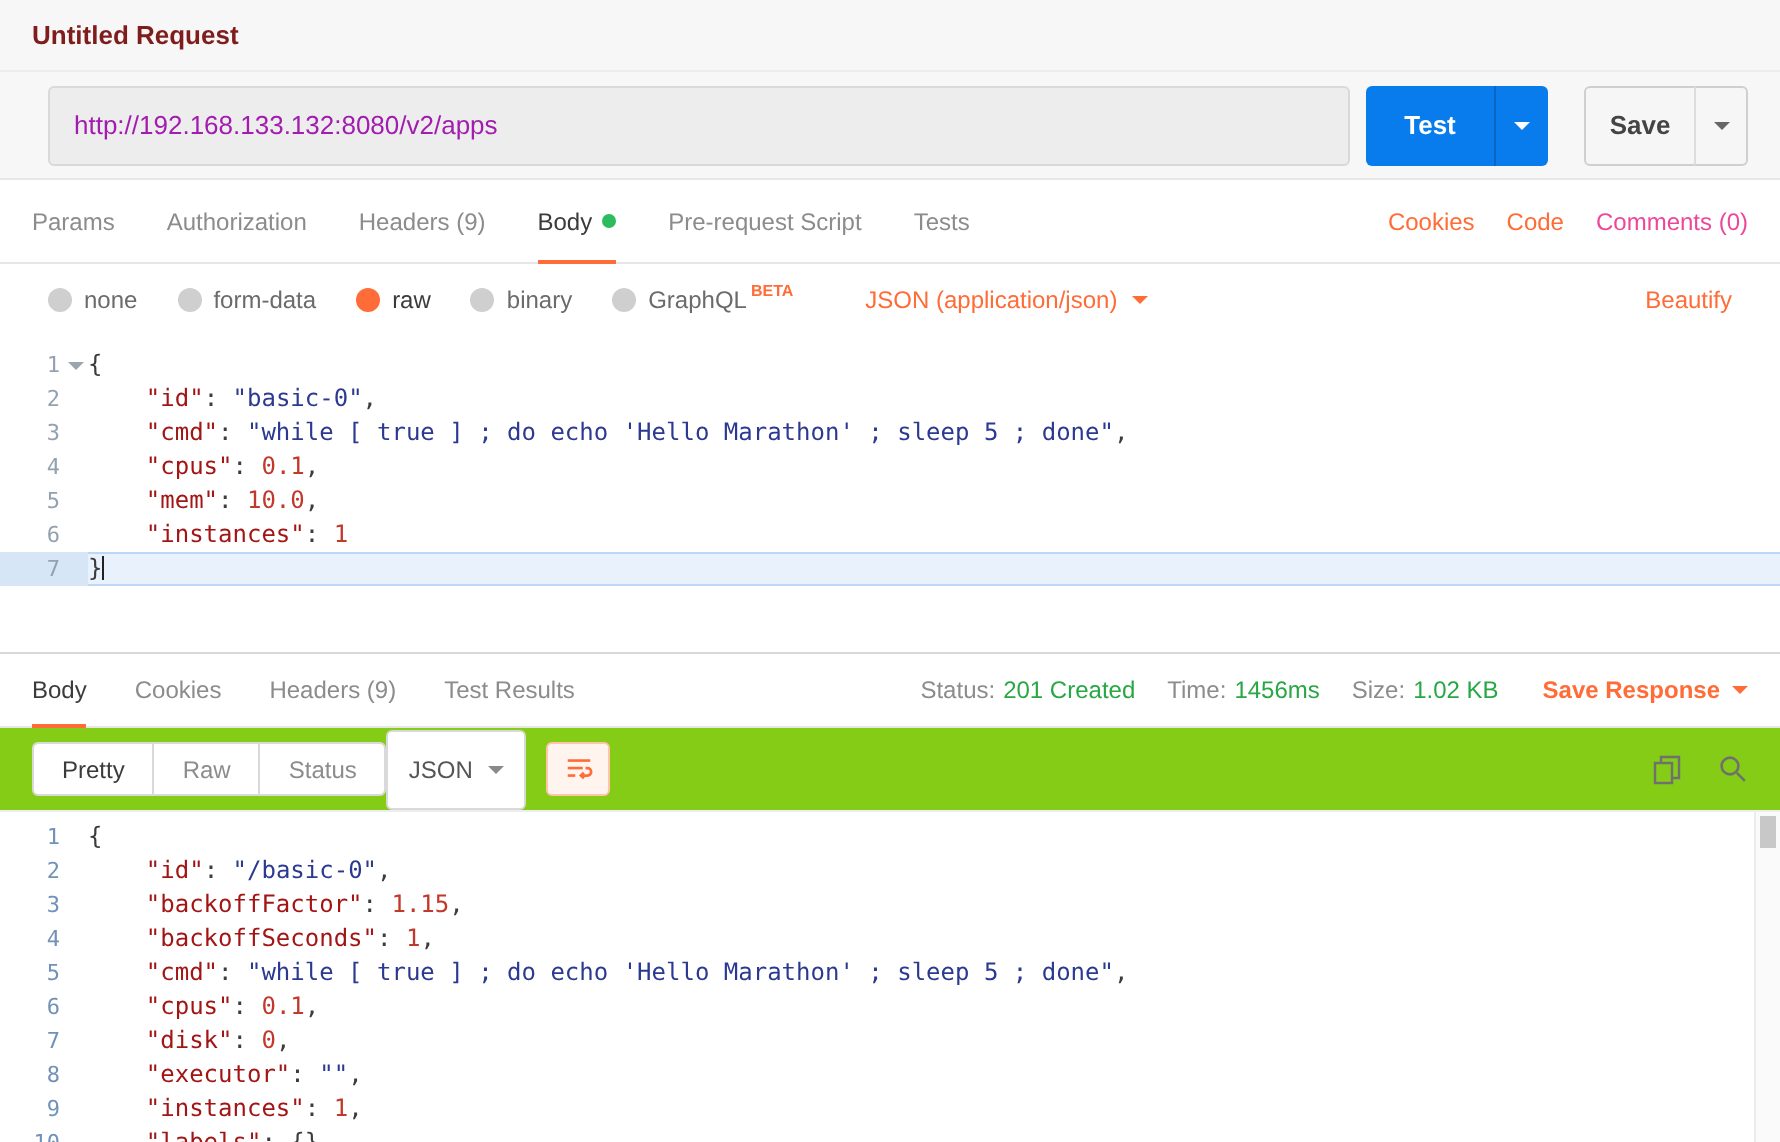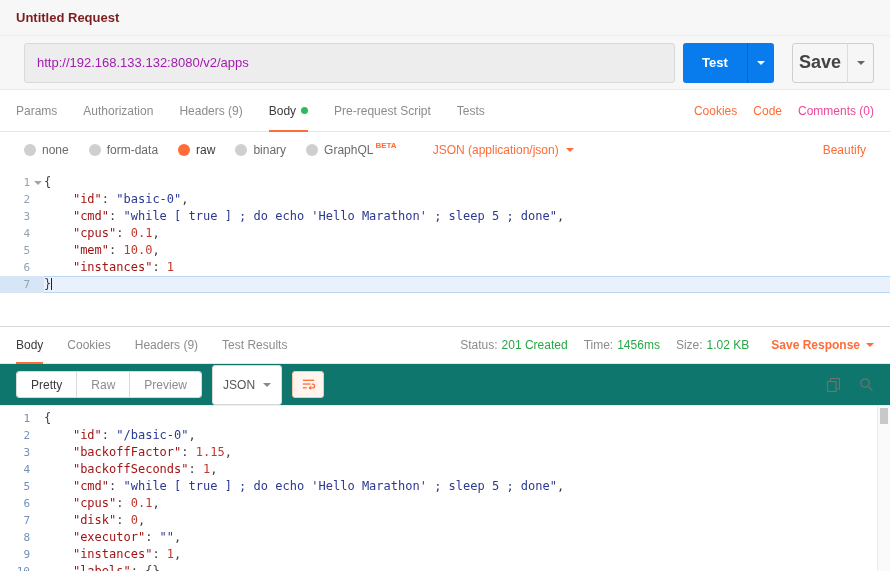--- a/index.html
+++ b/index.html
@@ -24,21 +24,21 @@
   .caret-gray { color:#8a8a8a; }
   .url-input { flex:1; height:40px; margin-left:8px; border:1px solid #d9d9d9; border-radius:3px;
     background:#ededed; padding:0 12px; font-size:13px; color:#a21caf;
     font-family:"Liberation Sans", sans-serif; outline:none; }
   .send-btn { margin-left:8px; width:64px; height:40px; background:#097ced; color:#fff;
     border:none; border-radius:3px 0 0 3px; font-size:13px; font-weight:700; cursor:pointer; }
   .send-caret { width:27px; height:40px; background:#097ced; border:none;
     border-left:1px solid #0b66c3; border-radius:0 3px 3px 0; color:#fff;
     display:flex; align-items:center; justify-content:center; cursor:pointer; }
   .save-btn { margin-left:18px; width:56px; height:40px; background:#f6f6f6; color:#444;
-    border:1px solid #cfcfcf; border-radius:3px 0 0 3px; font-size:18px; font-weight:700; cursor:pointer; }
+    border:1px solid #cfcfcf; border-radius:3px 0 0 3px; font-size:13px; font-weight:700; cursor:pointer; }
   .save-caret { width:27px; height:40px; background:#f6f6f6; border:1px solid #cfcfcf;
     border-left:1px solid #ddd; margin-left:-1px; border-radius:0 3px 3px 0; color:#666;
     display:flex; align-items:center; justify-content:center; cursor:pointer; }
 
   
   .req-tabs { height:42px; display:flex; align-items:center; padding:0 16px;
     border-bottom:1px solid #e6e6e6; background:#fff; }
   .tab { color:#8c8c8c; height:100%; display:flex; align-items:center; position:relative;
     margin-right:26px; cursor:pointer; white-space:nowrap;justify-content:center; }
   .tab.active { color:#3b3b3b; }
@@ -85,27 +85,27 @@
   .rtab.active { color:#3b3b3b; }
   .rtab.active::after { content:""; position:absolute; left:0; right:0; bottom:-1px; height:2px; background:#FF6C37; }
   .meta { margin-left:auto; display:flex; align-items:center; gap:4px; white-space:nowrap; }
   .meta-label { color:#8c8c8c; margin-left:12px; }
   .meta-value { color:#28a745; }
   .save-response { color:#FF6C37; font-weight:700; display:flex; gap:6px; align-items:center;
     margin-left:18px; cursor:pointer; }
 
   
   .response-toolbar { height:42px; display:flex; align-items:center; padding:0 16px;
-    border-bottom:1px solid #ededed; background:#0f766e; }
+    border-bottom:1px solid #ededed; background:#84cc16; }
   .seg-group { display:flex; border:1px solid #d9d9d9; border-radius:3px; overflow:hidden; height:27px; }
   .seg { padding:0 14px; background:#fff; border:none; border-right:1px solid #d9d9d9;
     color:#8c8c8c; font-size:12px; height:100%; cursor:pointer; font-family:"Liberation Sans",sans-serif; }
   .seg:last-child { border-right:none; }
   .seg.active { color:#3b3b3b; }
-  .lang-select { margin-left:10px; height:40px; border:1px solid #d9d9d9; border-radius:3px;
+  .lang-select { height:40px; border:1px solid #d9d9d9; border-radius:3px;
     background:#fff; color:#555; padding:4px 10px; display:flex; align-items:center; gap:8px; cursor:pointer; }
   .wrap-btn { margin-left:10px; height:27px; width:32px; border:1px solid #ffc5ab; background:#fff4ee;
     border-radius:3px; display:flex; align-items:center; justify-content:center; cursor:pointer; }
   .toolbar-right { margin-left:auto; display:flex; gap:18px; align-items:center; }
   .icon-btn { cursor:pointer; display:flex; align-items:center; }
 
   
   .response-editor-wrap { position:relative; height:165px; background:#fff; }
   #response-editor { height:100%; padding-top:4px; overflow:hidden; }
   .vscroll { position:absolute; top:0; right:0; width:13px; height:100%;
@@ -222,21 +222,21 @@
       <span>Save Response</span>
       <span class="caret"></span>
     </span>
   </div>
 </div>
 
 <div class="response-toolbar">
   <div class="seg-group">
     <button class="seg active">Pretty</button>
     <button class="seg">Raw</button>
-    <button class="seg">Preview</button>
+    <button class="seg">Status</button>
   </div>
   <div class="lang-select">
     <span>JSON</span>
     <span class="caret caret-gray"></span>
   </div>
   <button class="wrap-btn">
     <svg width="15" height="15" viewBox="0 0 16 16">
       <path d="M2 3.5h12" stroke="#FF6C37" stroke-width="1.4" fill="none"></path>
       <path d="M2 7.5h8" stroke="#FF6C37" stroke-width="1.4" fill="none"></path>
       <path d="M2 11.5h4" stroke="#FF6C37" stroke-width="1.4" fill="none"></path>

